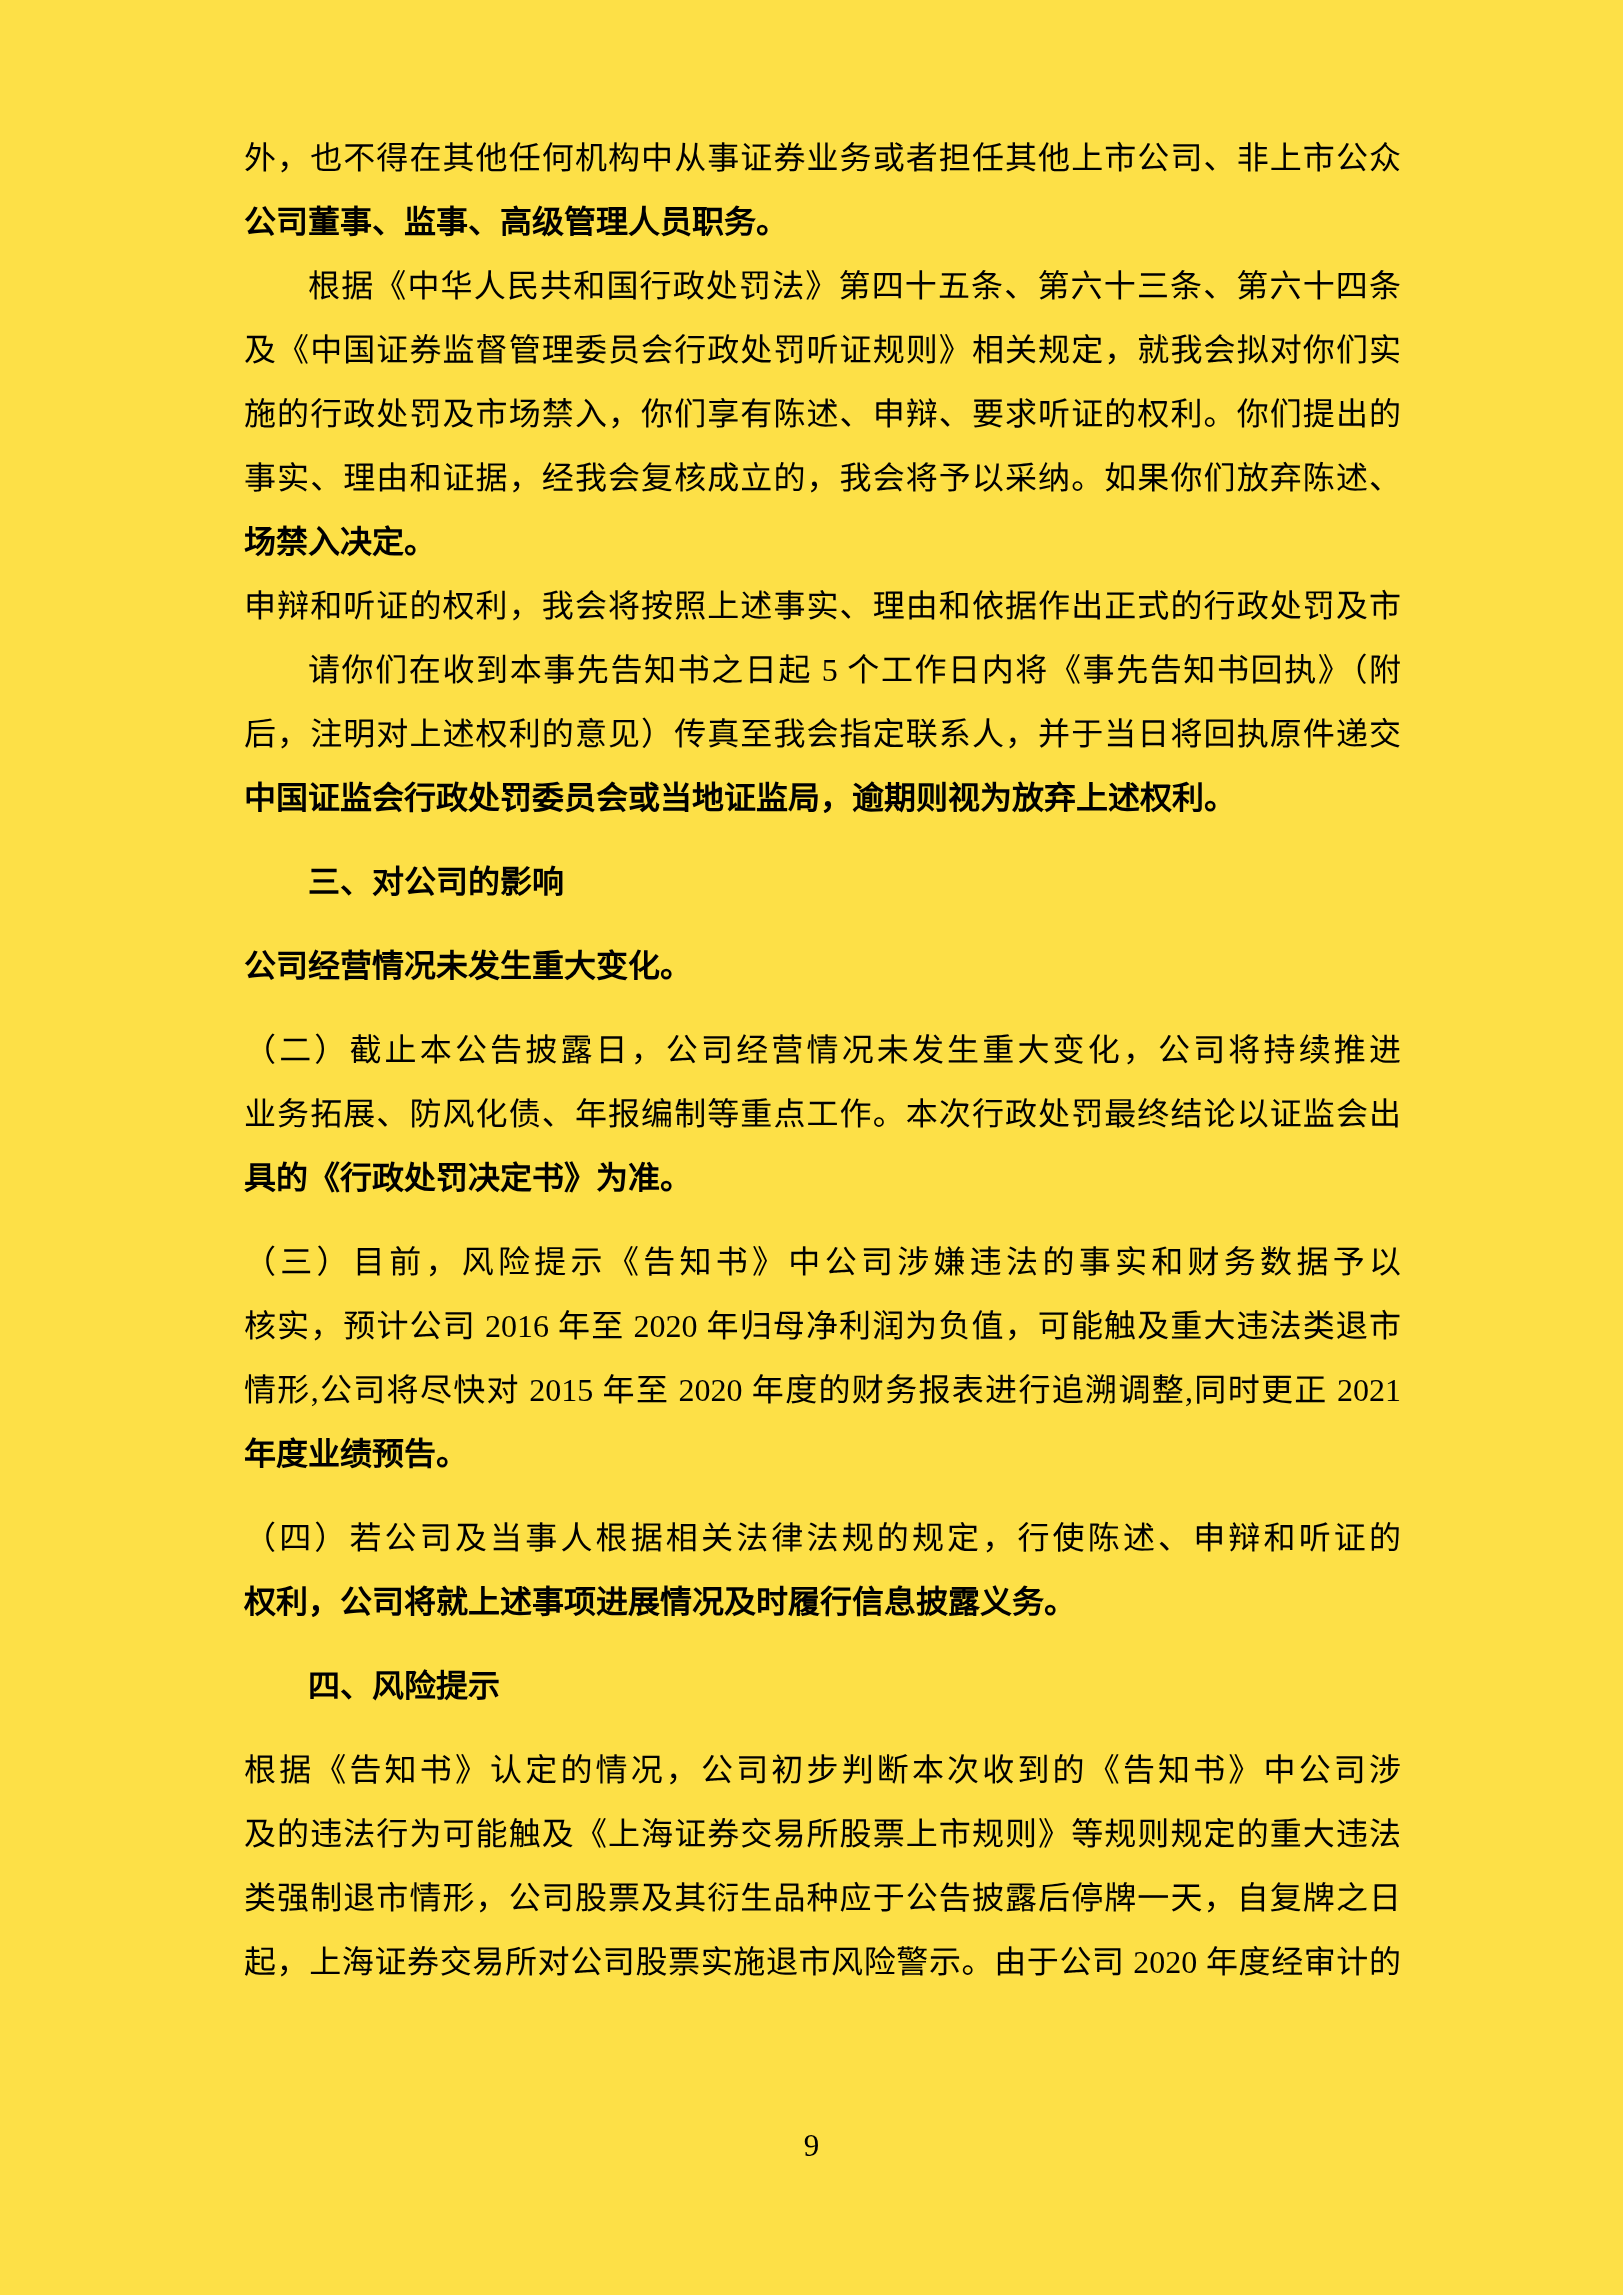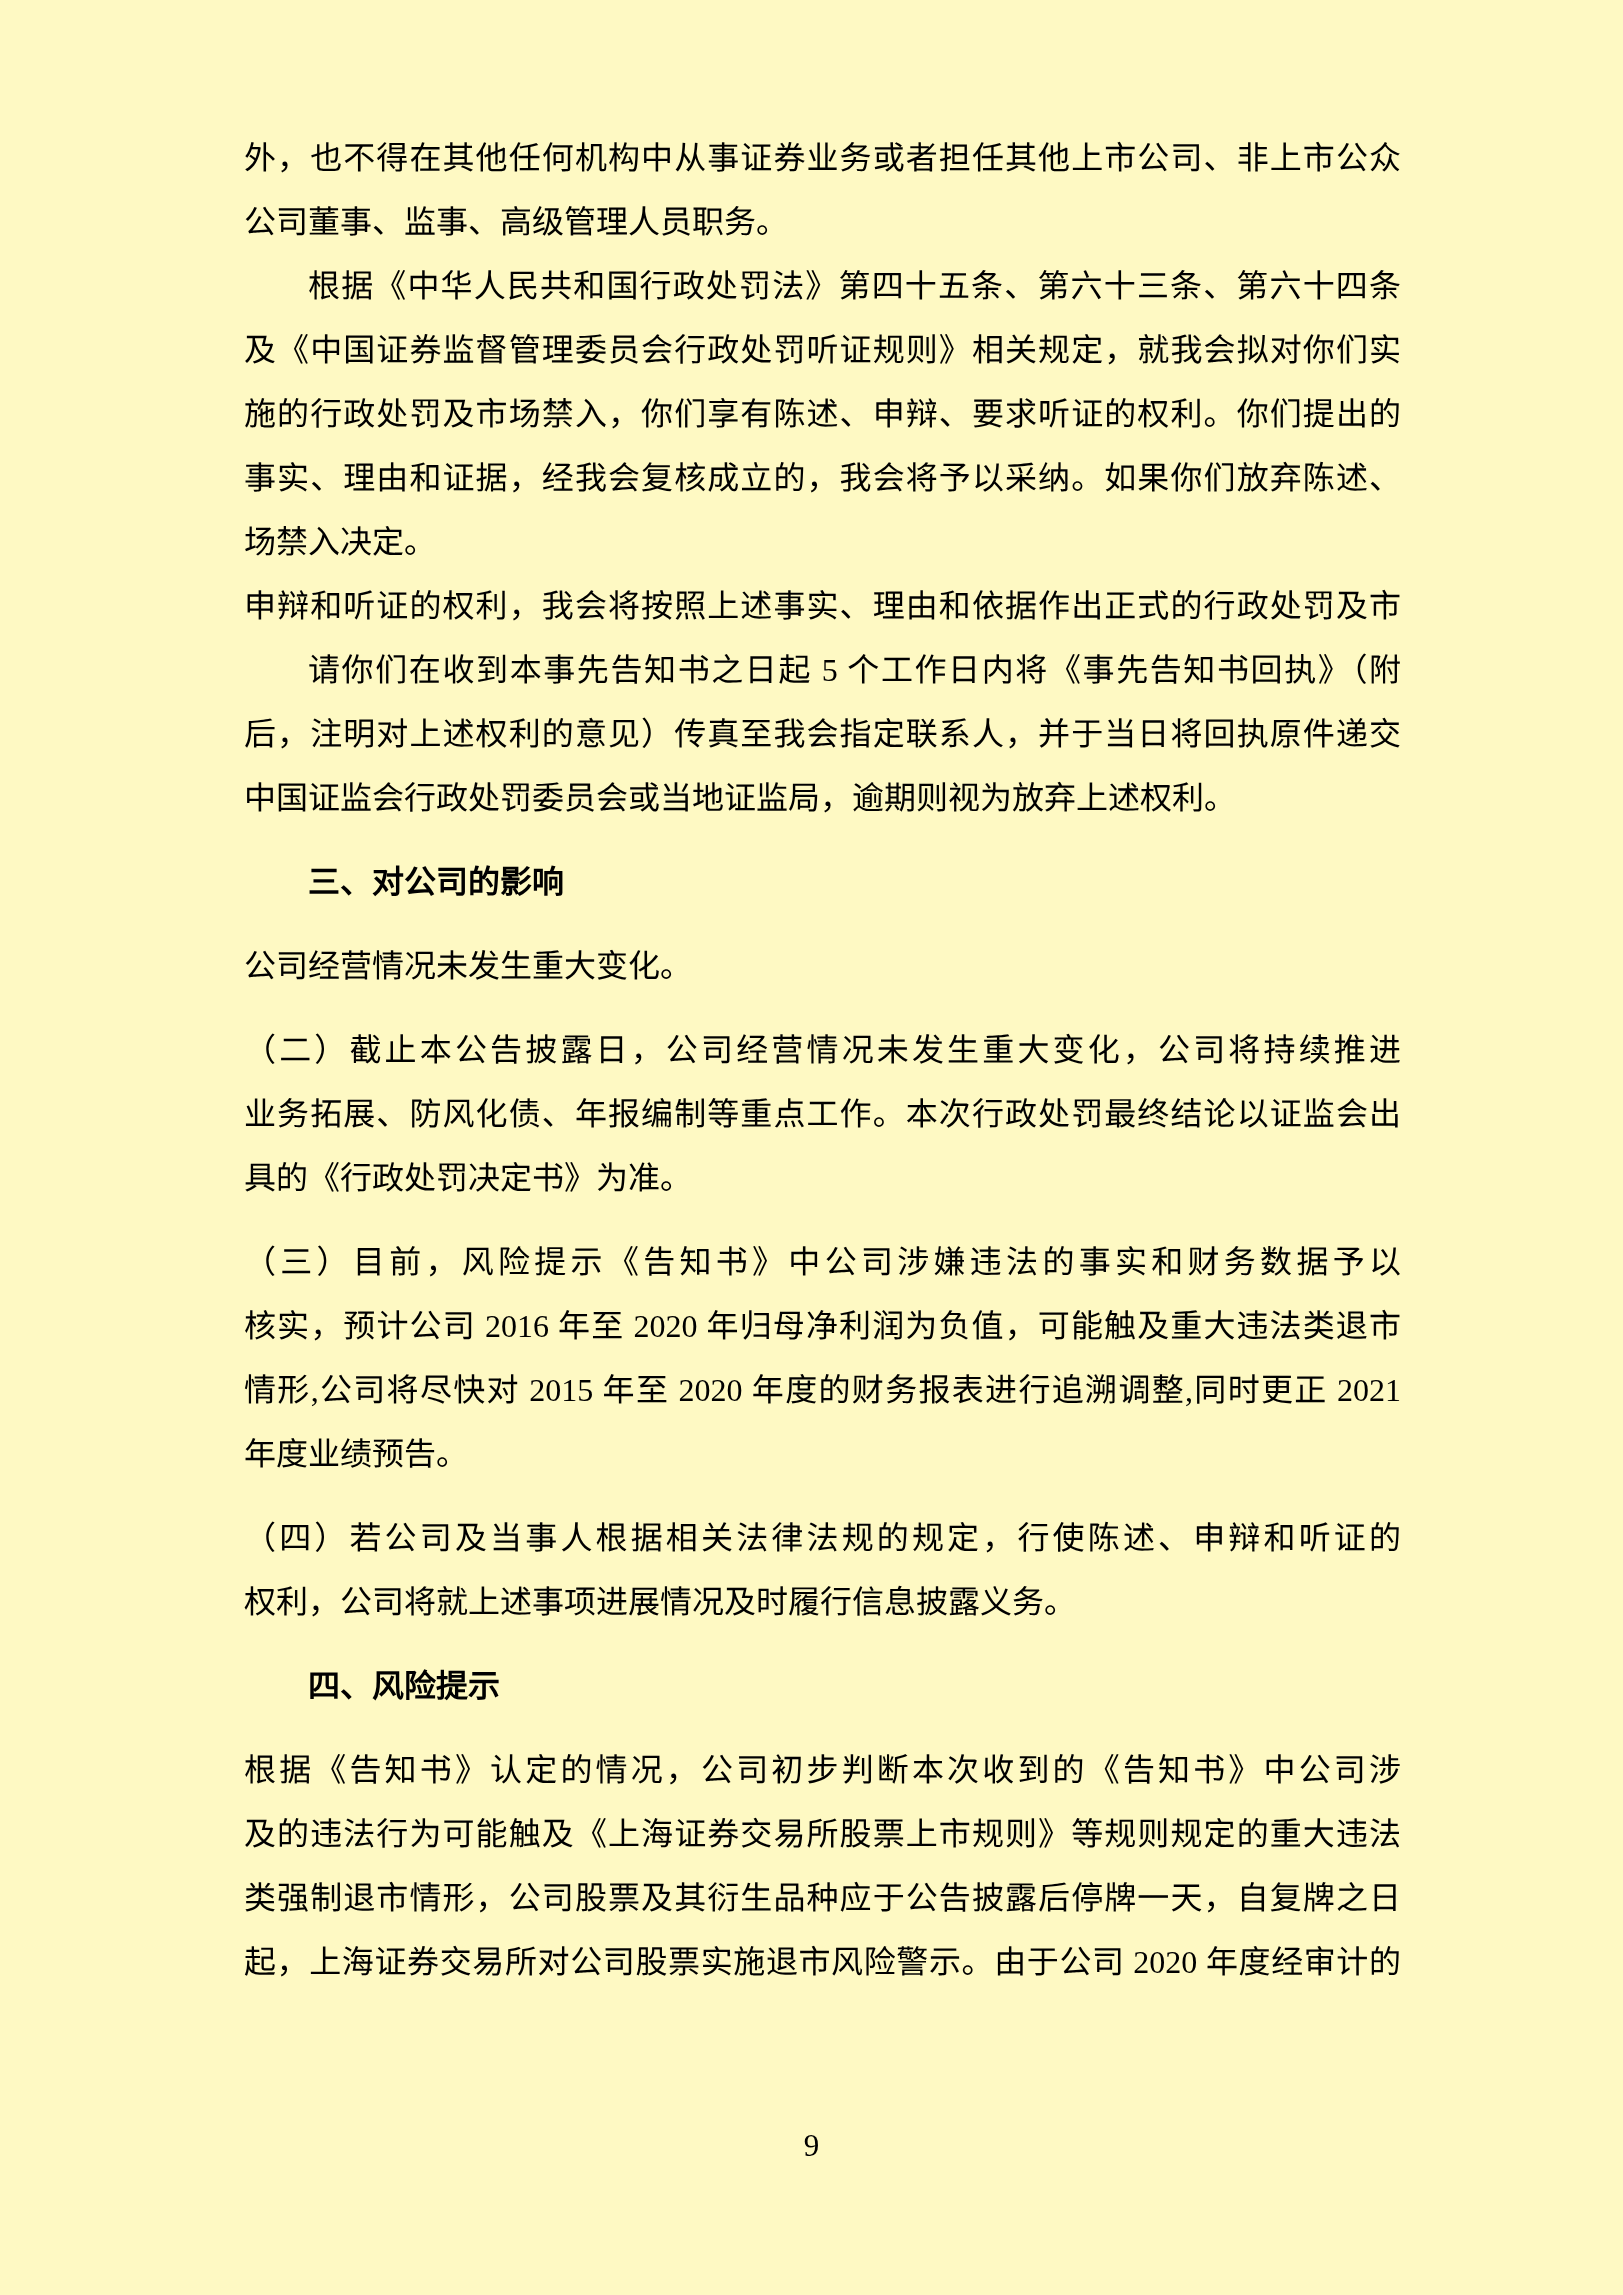--- a/index.html
+++ b/index.html
@@ -4,42 +4,42 @@
 <style>
   html, body {
     margin: 0;
     padding: 0;
     background: #ffffff;
   }
   .page {
     position: relative;
     width: 1623px;
     height: 2295px;
-    background: #fef9c3;
+    background: #fde047;
     color: #000000;
     font-family: "Liberation Serif", "DejaVu Serif", serif;
     overflow: hidden;
   }
   .content {
     position: absolute;
     left: 244px;
     top: 126px;
     width: 1157px;
     font-size: 32px;
     line-height: 64px;
   }
   .blk { margin: 0; }
   .blk.spaced { margin-top: 20px; }
   .line {
     text-align: justify;
     text-align-last: justify;
     white-space: nowrap;
   }
   .line.first { text-indent: 64px; }
-  .line.last { text-align-last: left; }
+  .line.last { text-align-last: left; font-weight: bold; }
   .heading {
     font-family: Liberation Serif, serif;
     font-weight: 700;
     font-size: 32px;
     line-height: 64px;
     text-indent: 64px;
     white-space: nowrap;
   }
   .pagenum {
     position: absolute;

